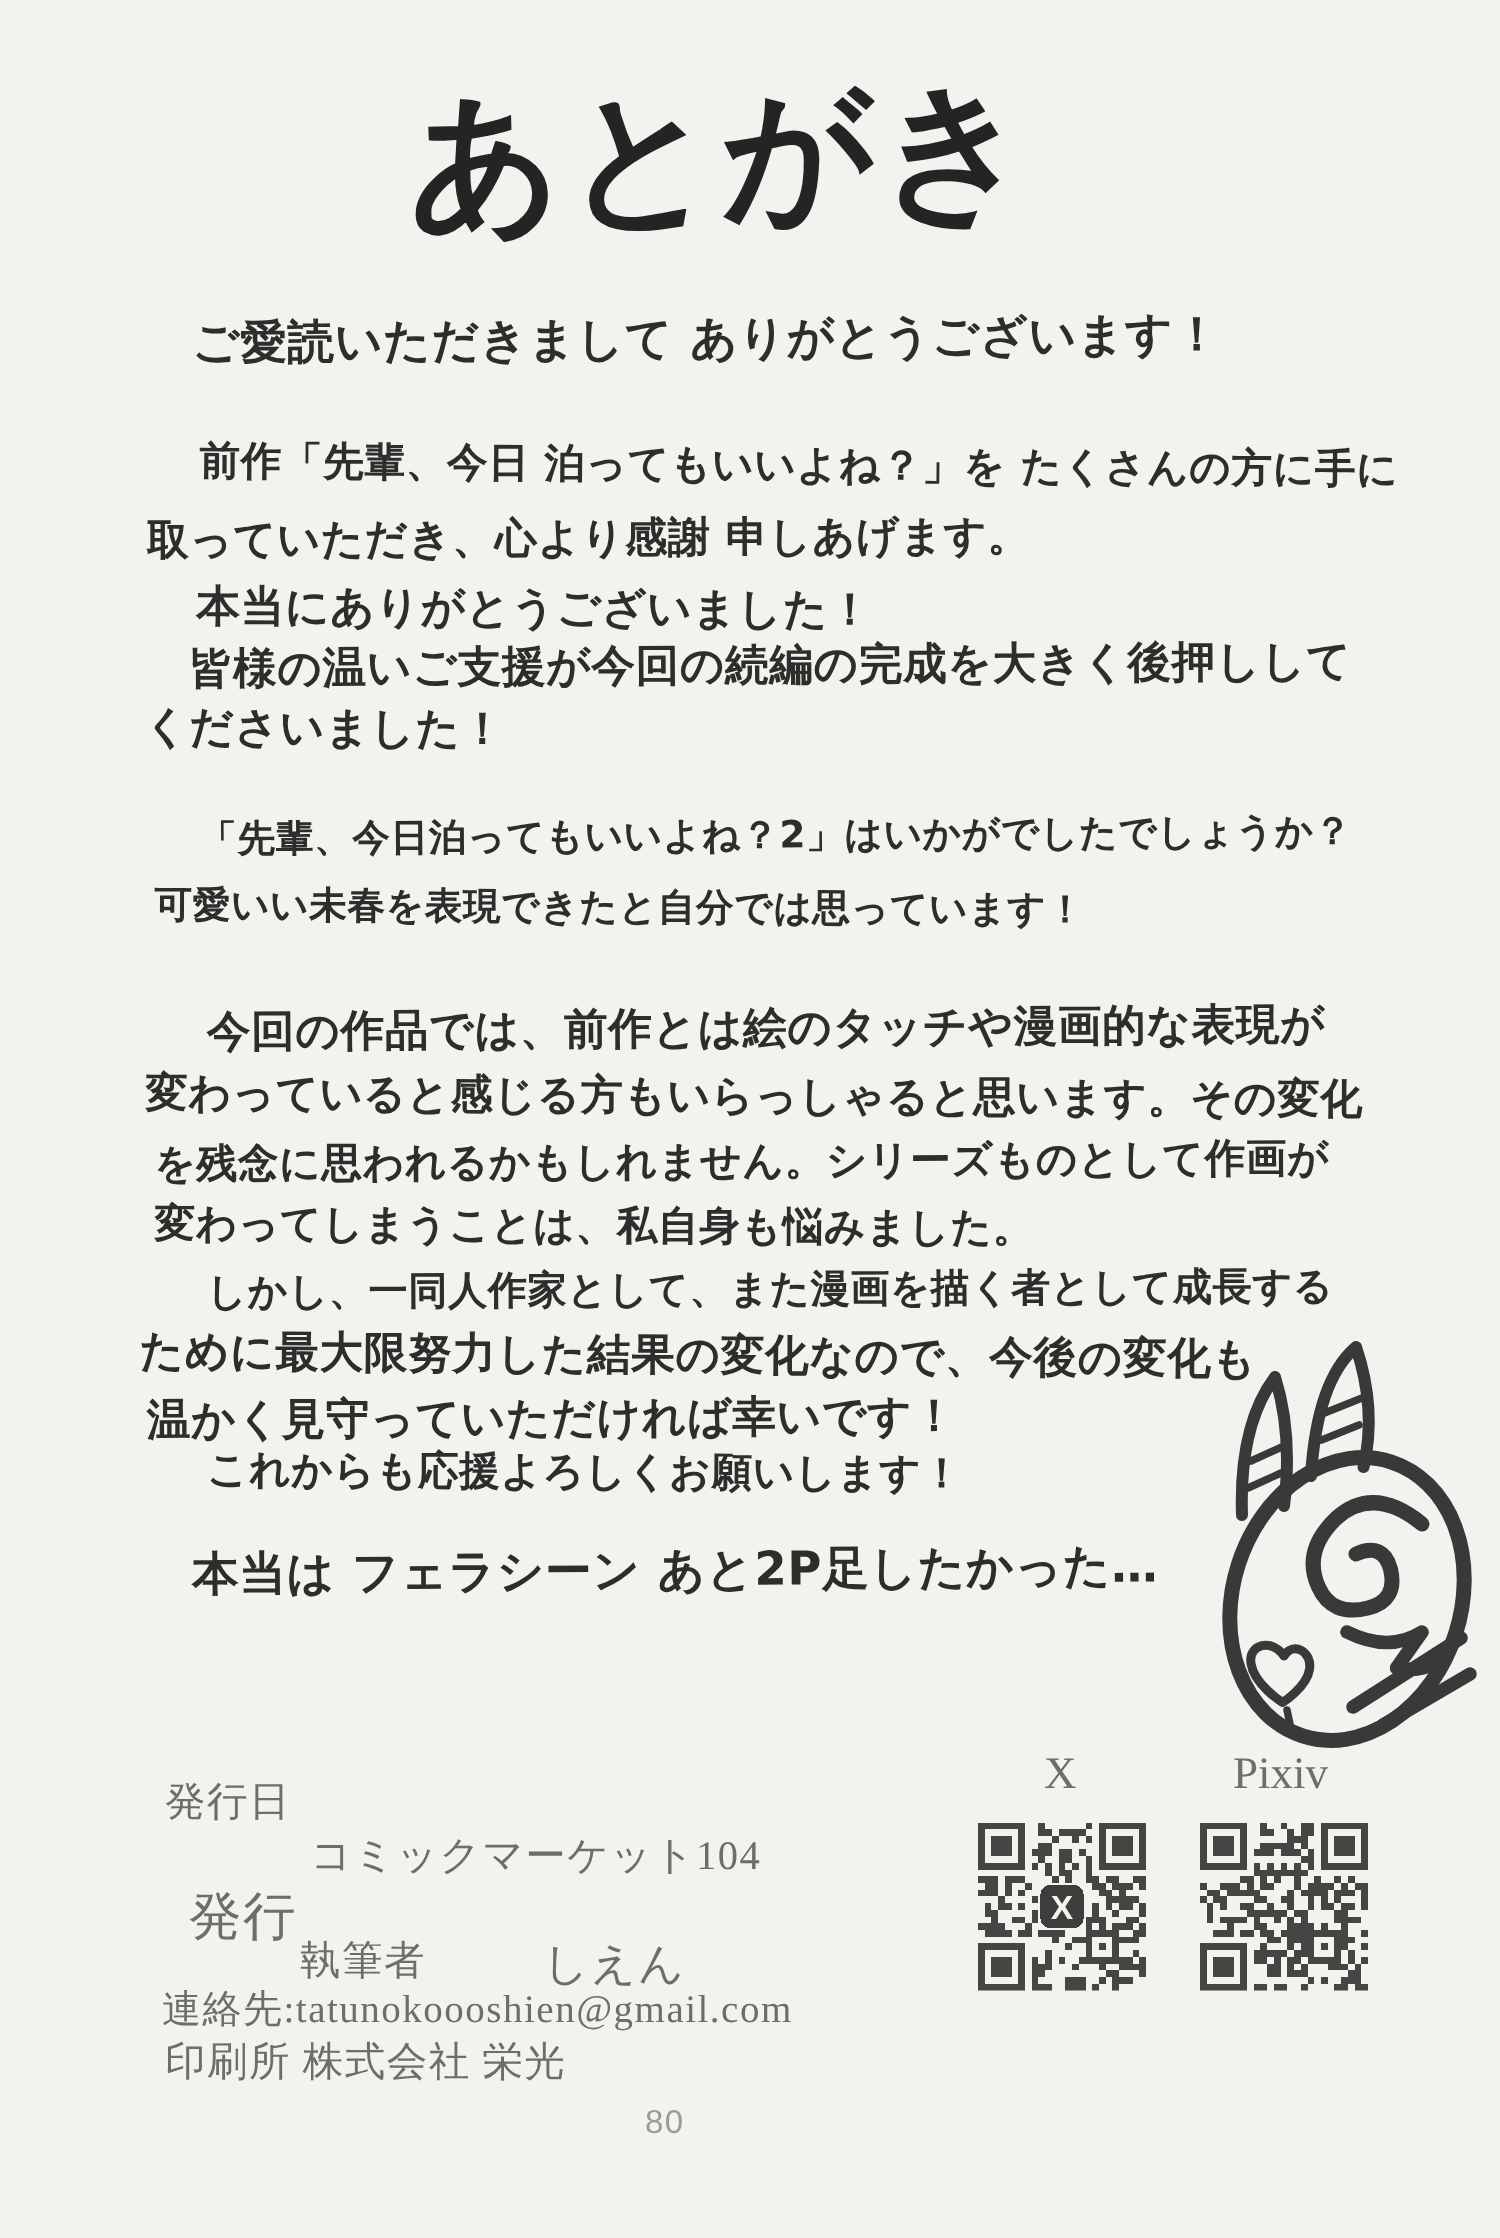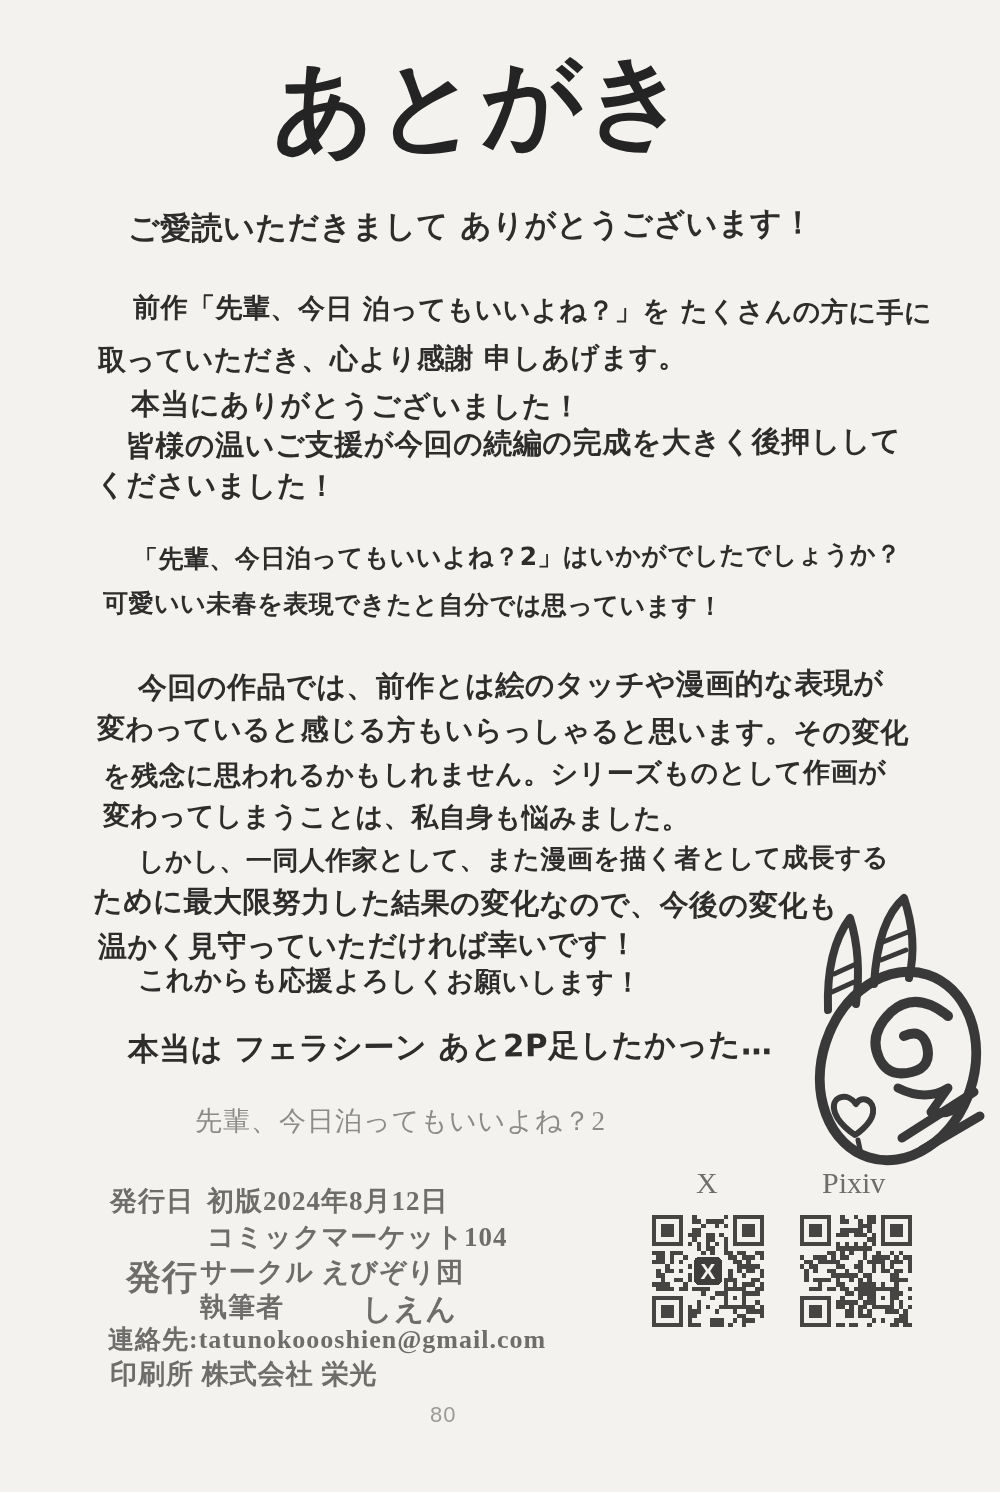--- a/index.html
+++ b/index.html
@@ -37,21 +37,20 @@
     color:#8c8b89;
     white-space:nowrap;
     letter-spacing:1px;
   }
   .colophon{
     position:absolute;
     font-family:"Liberation Serif", serif;
     color:#6e6d6b;
     white-space:nowrap;
     letter-spacing:1px;
-    font-weight:bold;
   }
   .qr-label{
     position:absolute;
     font-family:"Liberation Serif", serif;
     color:#6f6e6c;
     font-size:30px;
     white-space:nowrap;
   }
   .qr{
     position:absolute;
@@ -90,27 +89,24 @@
   <span class="hw" style="left:138px;top:666px;font-size:29px;transform:rotate(-0.4deg)">今回の作品では、前作とは絵のタッチや漫画的な表現が</span>
   <span class="hw" style="left:97px;top:712px;font-size:28px;transform:rotate(0.3deg)">変わっていると感じる方もいらっしゃると思います。その変化</span>
   <span class="hw" style="left:103px;top:756px;font-size:27px;transform:rotate(-0.3deg)">を残念に思われるかもしれません。シリーズものとして作画が</span>
   <span class="hw" style="left:103px;top:799px;font-size:27px;transform:rotate(0.3deg)">変わってしまうことは、私自身も悩みました。</span>
   <span class="hw" style="left:138px;top:842px;font-size:26px;transform:rotate(-0.3deg)">しかし、一同人作家として、また漫画を描く者として成長する</span>
   <span class="hw" style="left:93px;top:884px;font-size:29px;transform:rotate(0.4deg)">ために最大限努力した結果の変化なので、今後の変化も</span>
   <span class="hw" style="left:98px;top:926px;font-size:29px;transform:rotate(-0.3deg)">温かく見守っていただければ幸いです！</span>
   <span class="hw" style="left:138px;top:963px;font-size:27px;transform:rotate(0.3deg)">これからも応援よろしくお願いします！</span>
   <span class="hw" style="left:128px;top:1026px;font-size:31px;transform:rotate(-0.5deg)">本当は フェラシーン あと2P足したかった…</span>
 
-  <span class="printed" style="left:195px;top:1103px;font-size:27px">先輩、今日泊ってもいいよね？2</span>
 
   <span class="colophon" style="left:110px;top:1183px;font-size:27px">発行日</span>
-  <span class="colophon" style="left:207px;top:1183px;font-size:27px">初版2024年8月12日</span>
   <span class="colophon" style="left:207px;top:1219px;font-size:27px">コミックマーケット104</span>
   <span class="colophon" style="left:126px;top:1254px;font-size:35px">発行</span>
-  <span class="colophon" style="left:200px;top:1254px;font-size:27px">サークル えびぞり団</span>
   <span class="colophon" style="left:200px;top:1289px;font-size:27px">執筆者</span>
   <span class="colophon" style="left:362px;top:1289px;font-size:30px">しえん</span>
   <span class="colophon" style="left:110px;top:1356px;font-size:27px">印刷所 株式会社 栄光</span>
   <span class="colophon" style="left:108px;top:1322px;font-size:26px">連絡先:tatunokoooshien@gmail.com</span>
 
   <span class="qr-label" style="left:696px;top:1166px">X</span>
   <span class="qr-label" style="left:822px;top:1166px">Pixiv</span>
   <div class="qr" style="left:652px;top:1215px">
       <svg id="qr-x" viewBox="0 0 25 25" shape-rendering="crispEdges">
         <rect x="0" y="0" width="1" height="1" fill="#474444"></rect>

